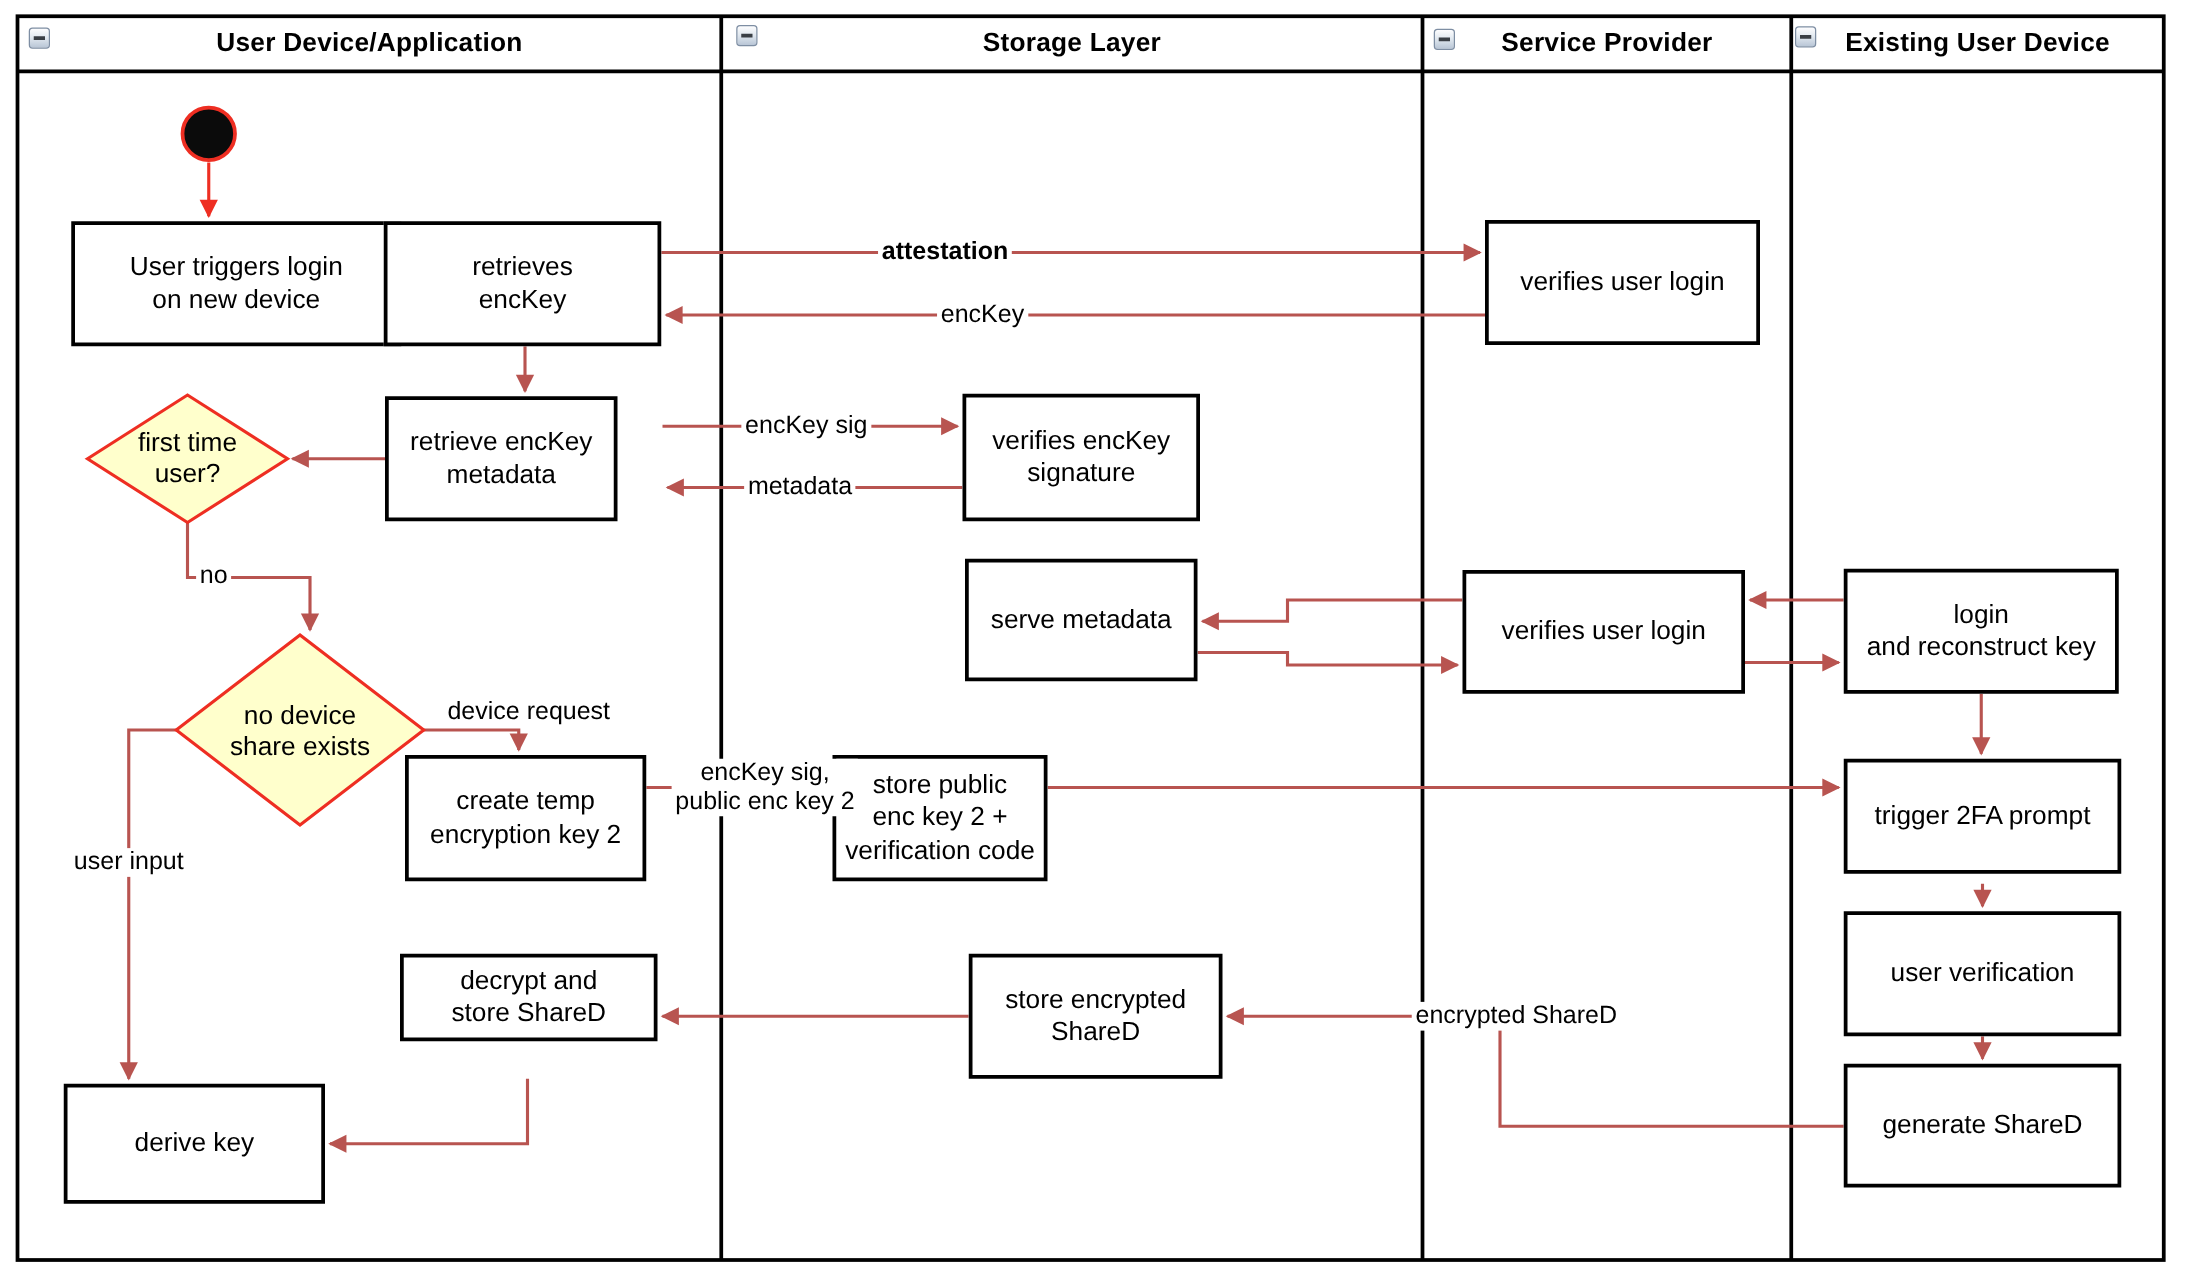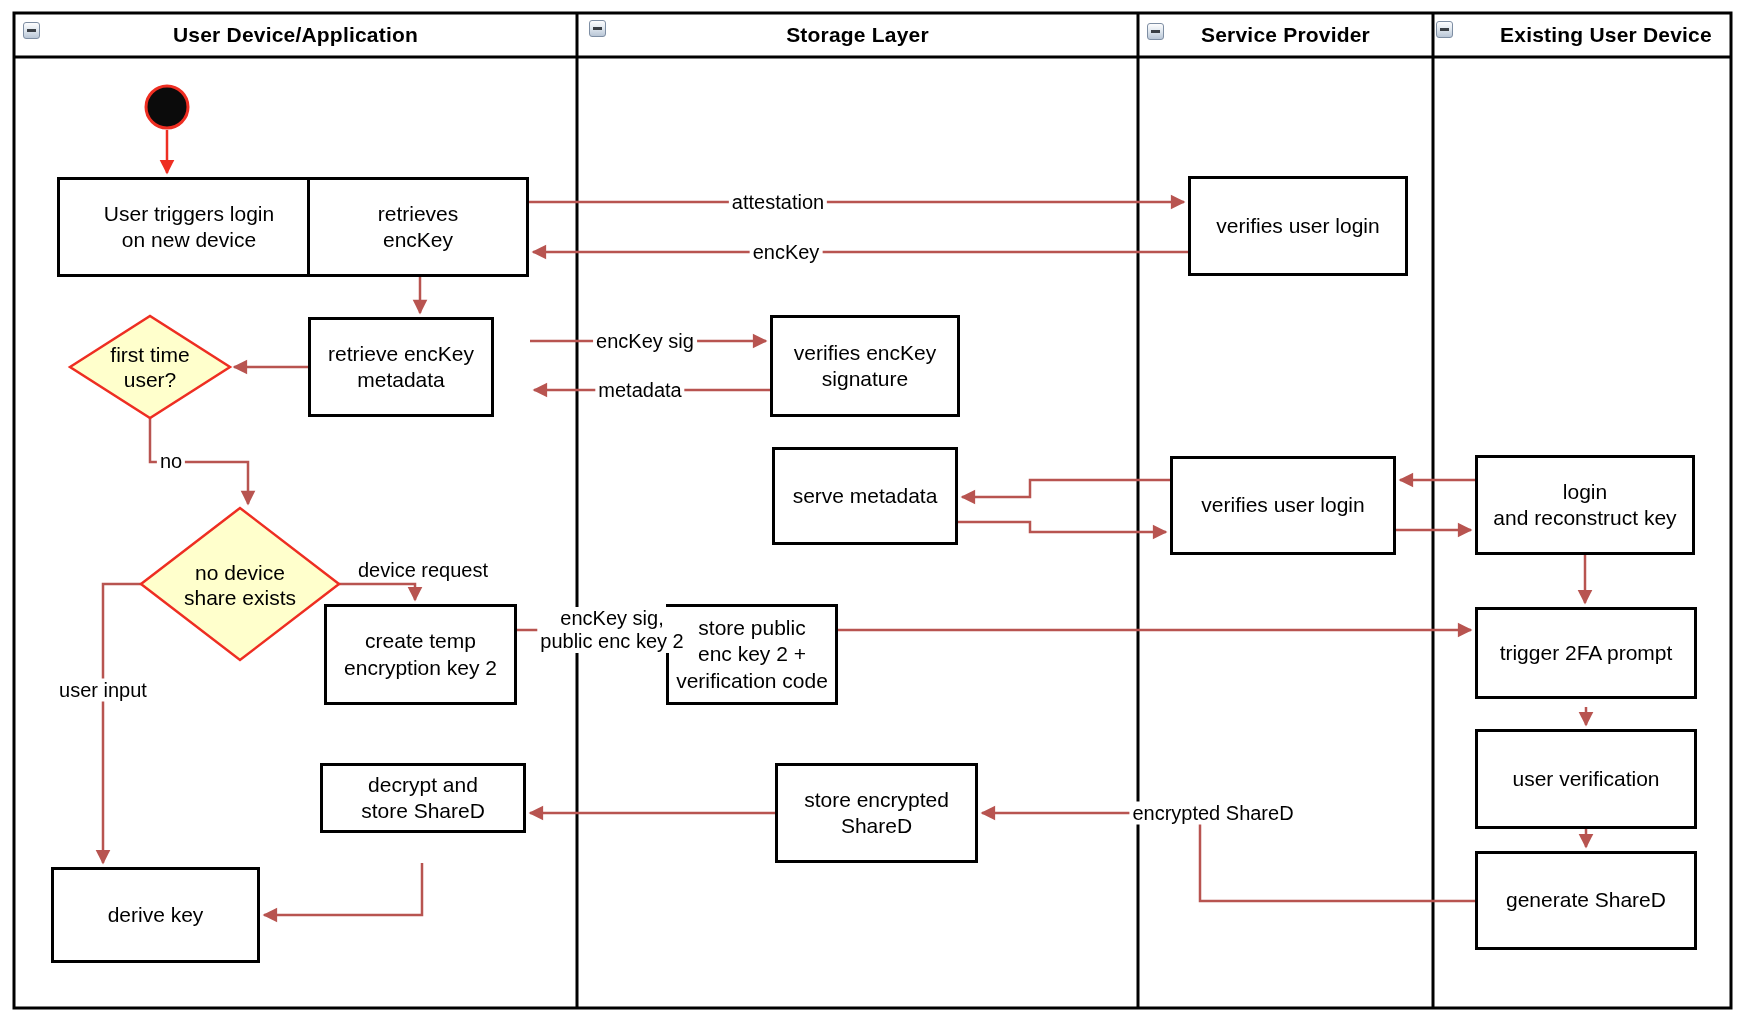--- a/index.html
+++ b/index.html
@@ -69,21 +69,21 @@
       <path d="M141,584 H103 V863" marker-end="url(#mB)"></path>
     </g>
 
     <polygon points="70,367 150,316 230,367 150,418" fill="#ffffcc" stroke="#ee2e22" stroke-width="2.5"></polygon>
     <polygon points="141,584 240,508 339,584 240,660" fill="#ffffcc" stroke="#ee2e22" stroke-width="2.5"></polygon>
   </svg>
 
   <div class="lane-title" style="left:14px;top:13px;width:563px;">User Device/Application</div>
   <div class="lane-title" style="left:577px;top:13px;width:561px;">Storage Layer</div>
   <div class="lane-title" style="left:1138px;top:13px;width:295px;">Service Provider</div>
-  <div class="lane-title" style="left:1433px;top:13px;width:298px;margin-left:24px;">Existing User Device</div>
+  <div class="lane-title" style="left:1433px;top:13px;width:298px;">Existing User Device</div>
 
   <span class="collapse" style="left:23px;top:22px;"></span>
   <span class="collapse" style="left:589px;top:20px;"></span>
   <span class="collapse" style="left:1147px;top:23px;"></span>
   <span class="collapse" style="left:1436px;top:21px;"></span>
 
   <div class="node" style="left:57px;top:177px;width:264px;height:100px;">User triggers login
 on new device</div>
   <div class="node" style="left:307px;top:177px;width:222px;height:100px;">retrieves
 encKey</div>
@@ -111,21 +111,21 @@
 and reconstruct key</div>
   <div class="node" style="left:1475px;top:607px;width:222px;height:92px;">trigger 2FA prompt</div>
   <div class="node" style="left:1475px;top:729px;width:222px;height:100px;">user verification</div>
   <div class="node" style="left:1475px;top:851px;width:222px;height:99px;">generate ShareD</div>
 
   <div class="dtext" style="left:150px;top:367px;">first time
 user?</div>
   <div class="dtext" style="left:240px;top:585px;">no device
 share exists</div>
 
-  <div class="elabel" style="left:778px;top:202px;">attestation</div>
+  <div class="elabel" style="left:756px;top:202px;font-weight:bold;">attestation</div>
   <div class="elabel" style="left:786px;top:252px;">encKey</div>
   <div class="elabel" style="left:645px;top:341px;">encKey sig</div>
   <div class="elabel" style="left:640px;top:390px;">metadata</div>
   <div class="elabel" style="left:171px;top:461px;">no</div>
   <div class="elabel" style="left:423px;top:570px;">device request</div>
   <div class="elabel" style="left:612px;top:630px;">encKey sig,
 public enc key 2</div>
   <div class="elabel" style="left:103px;top:690px;text-align:right;">user input</div>
   <div class="elabel" style="left:1213px;top:813px;">encrypted ShareD</div>
 

